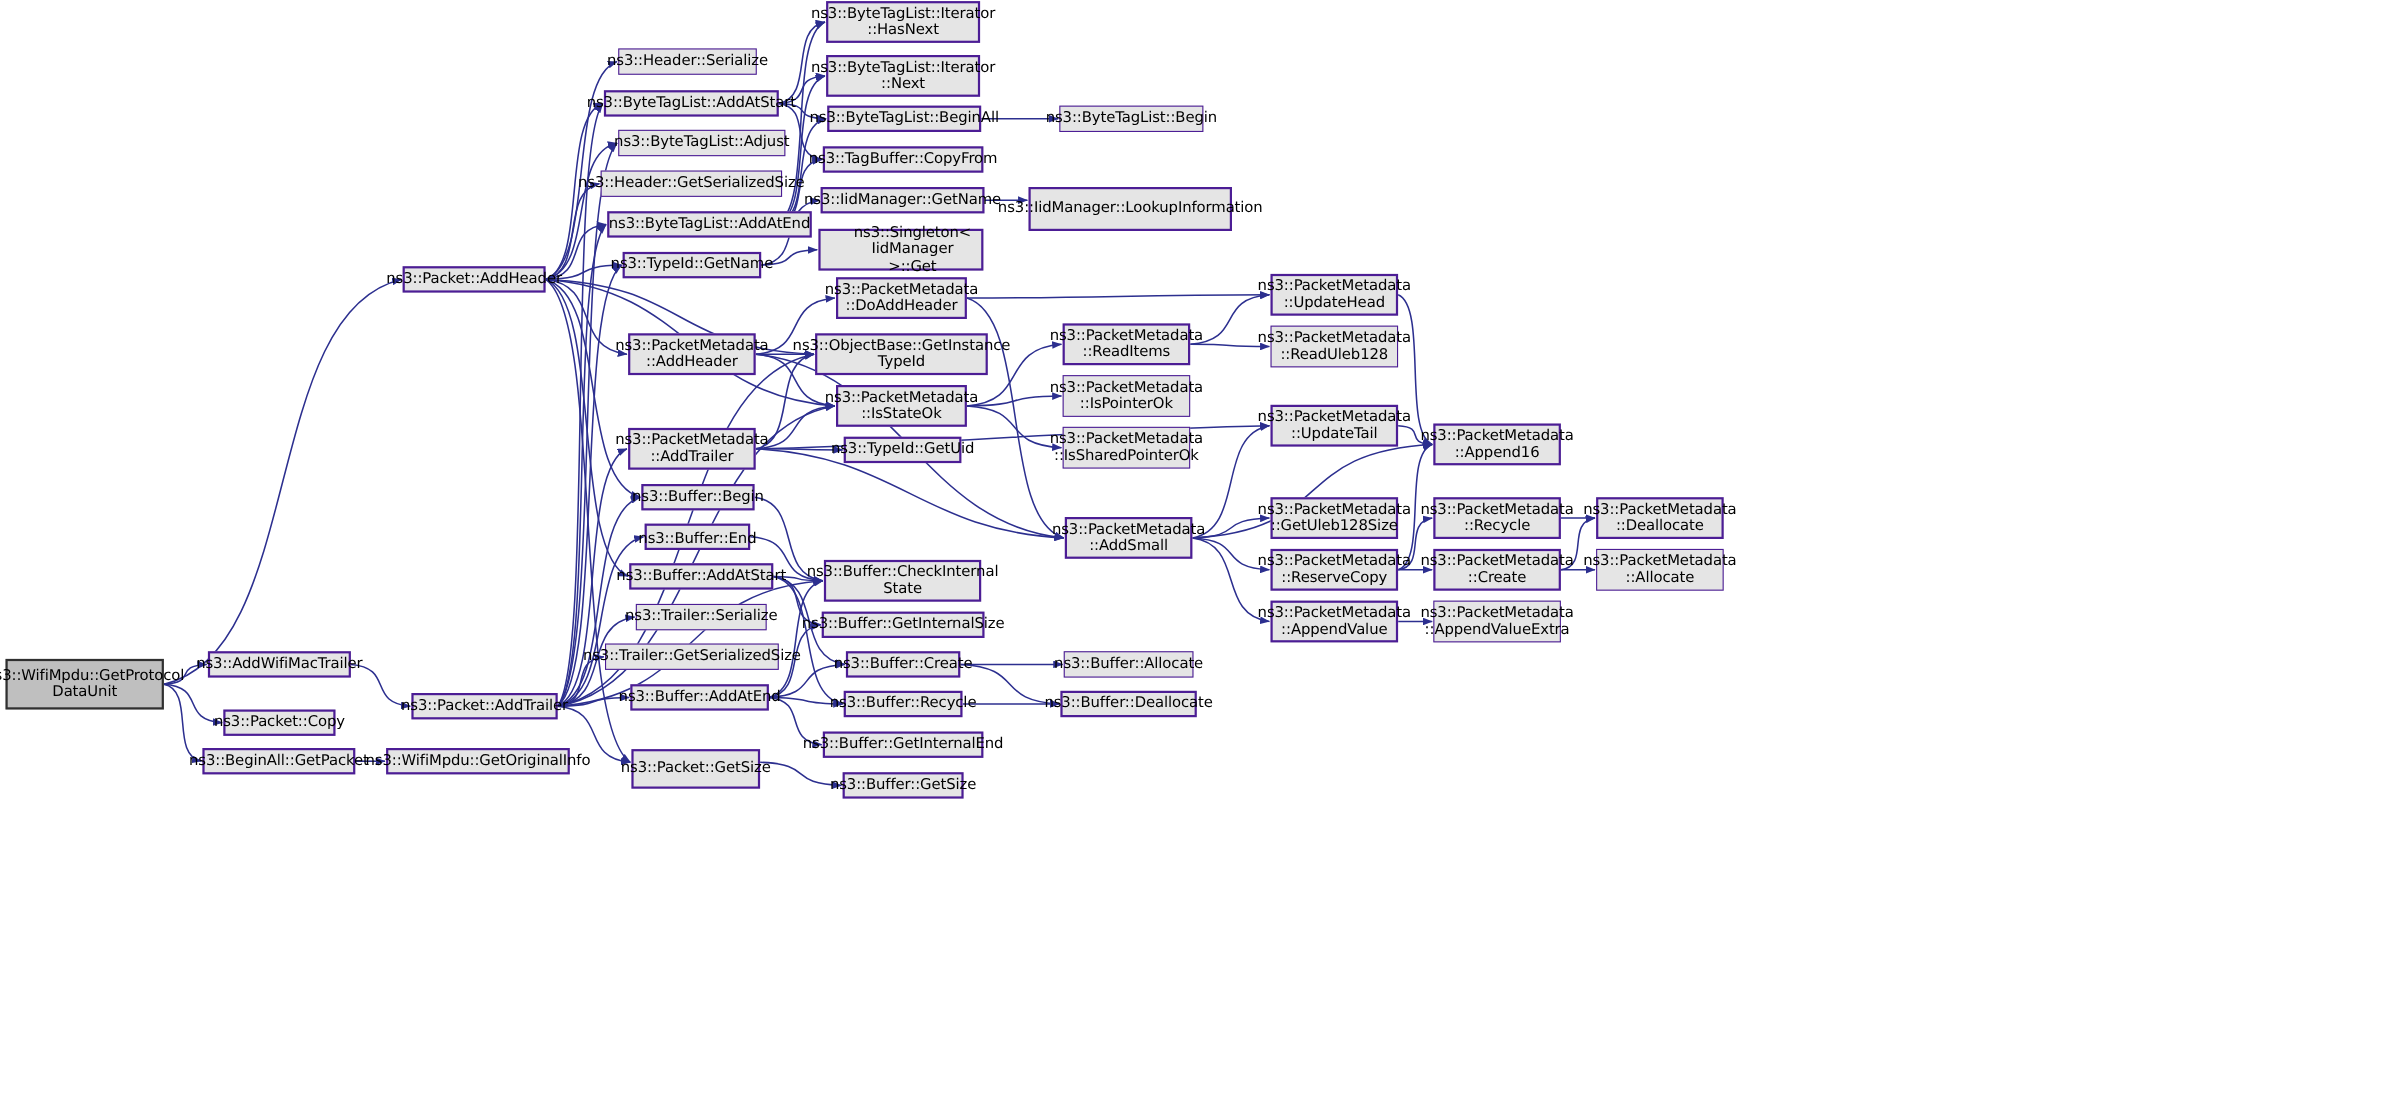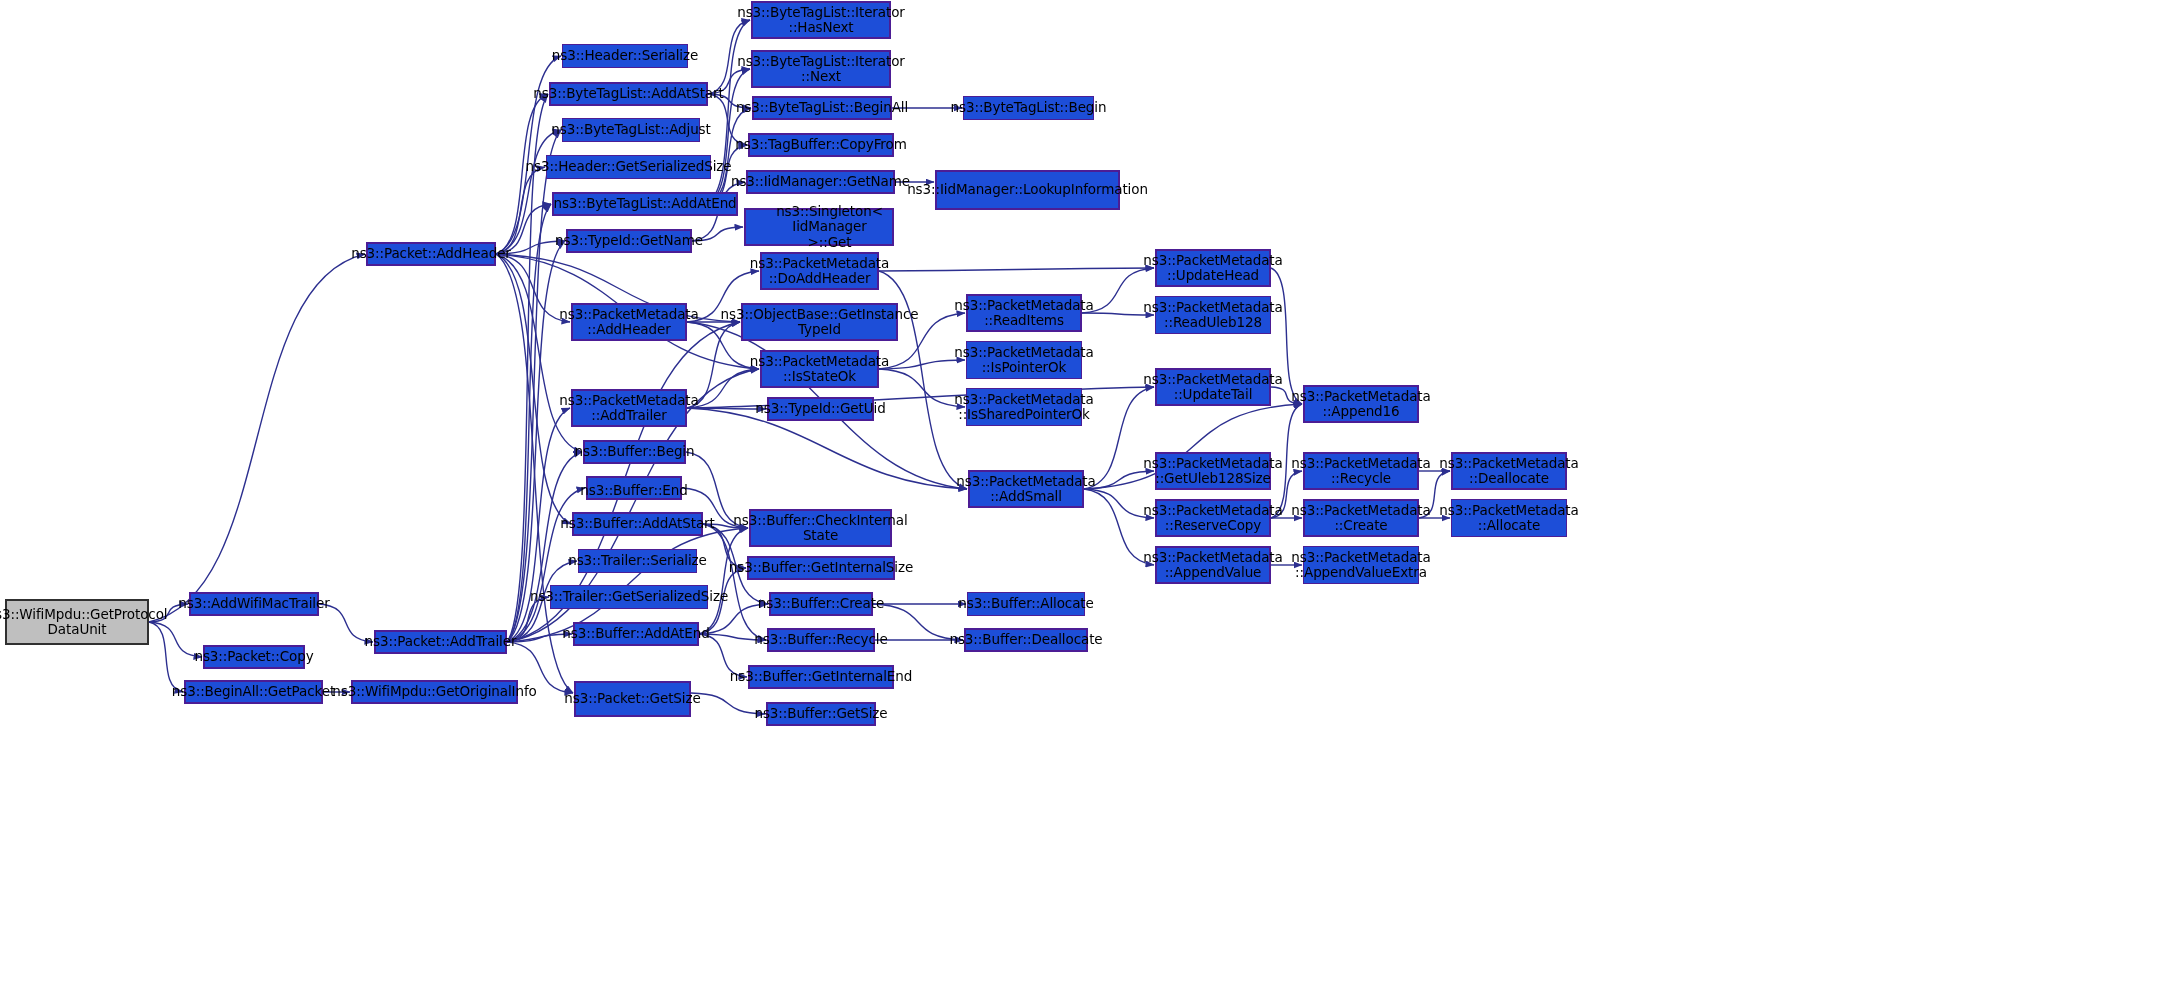--- a/index.html
+++ b/index.html
@@ -1,20 +1,20 @@
 <!DOCTYPE html>
 <html><head>
 <meta charset="utf-8">
 <style>
   html,body{margin:0;padding:0;background:#ffffff;}
   #canvas{position:relative;width:2165px;height:1005px;background:#ffffff;
           font-family:"DejaVu Sans","Liberation Sans",sans-serif;}
   svg.edges{position:absolute;left:0;top:0;width:2165px;height:1005px;overflow:visible;}
   .node{position:absolute;box-sizing:border-box;border:1px solid #4c1d95;
-        background:#1d4ed8;display:flex;align-items:center;justify-content:center;
+        background:#e5e5e5;display:flex;align-items:center;justify-content:center;
         text-align:center;line-height:1.12;color:#000000;font-size:13.5px;
         letter-spacing:-0.1px;padding:0 3px;}
   .node.hi{background:#bfbfbf;border:2px solid #303030;}
   .node.thick{border-width:2px;}
   .node span{display:block;white-space:pre-line;}
 </style>
 </head>
 <body>
 
 <div id="canvas">
@@ -138,21 +138,21 @@
       </div>
       <div class="node thick" style="left: 374px; top: 630px; width: 133px; height: 24px;">
         <span>ns3::Packet::AddTrailer</span>
       </div>
       <div class="node" style="left: 562px; top: 44px; width: 126px; height: 24px;">
         <span>ns3::Header::Serialize</span>
       </div>
       <div class="node thick" style="left: 549px; top: 82px; width: 159px; height: 24px;">
         <span>ns3::ByteTagList::AddAtStart</span>
       </div>
-      <div class="node" style="left: 562px; top: 118px; width: 138px; height: 24px;">
+      <div class="node" style="left: 562px; top: 118px; width: 152px; height: 24px;">
         <span>ns3::ByteTagList::Adjust</span>
       </div>
       <div class="node" style="left: 546px; top: 155px; width: 165px; height: 24px;">
         <span>ns3::Header::GetSerializedSize</span>
       </div>
       <div class="node thick" style="left: 552px; top: 192px; width: 186px; height: 24px;">
         <span>ns3::ByteTagList::AddAtEnd</span>
       </div>
       <div class="node thick" style="left: 566px; top: 229px; width: 126px; height: 24px;">
         <span>ns3::TypeId::GetName</span>

